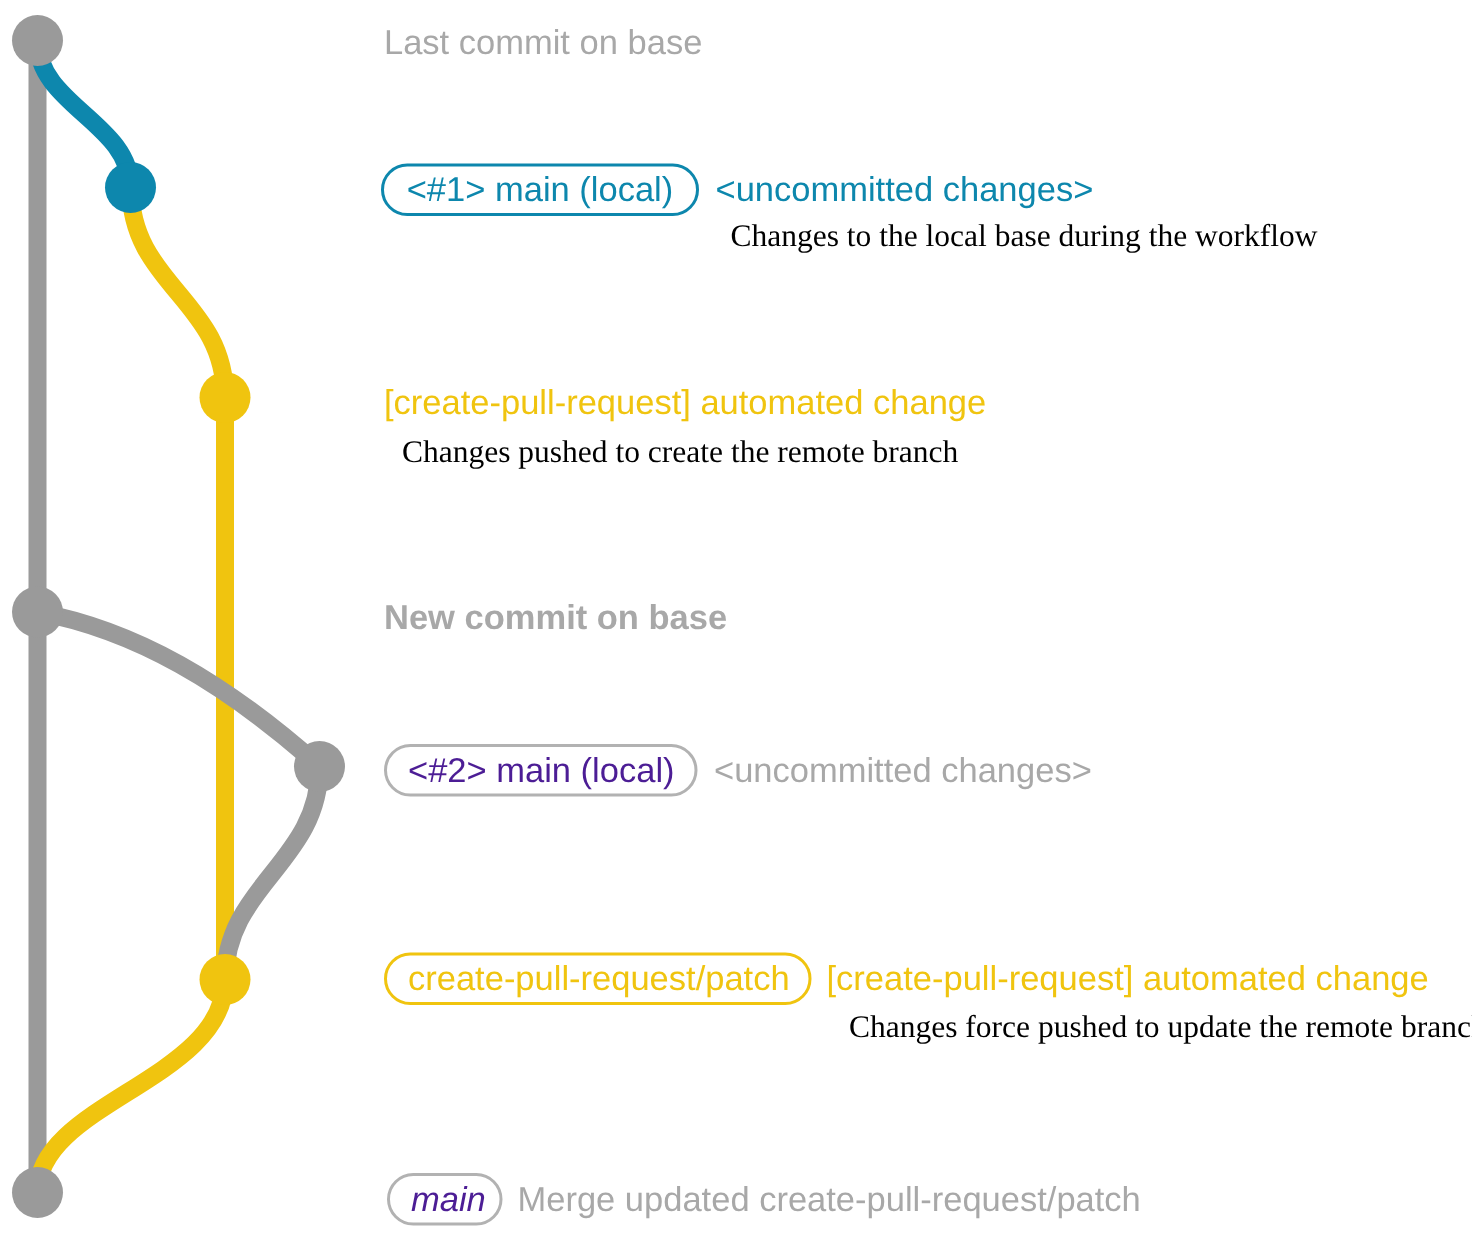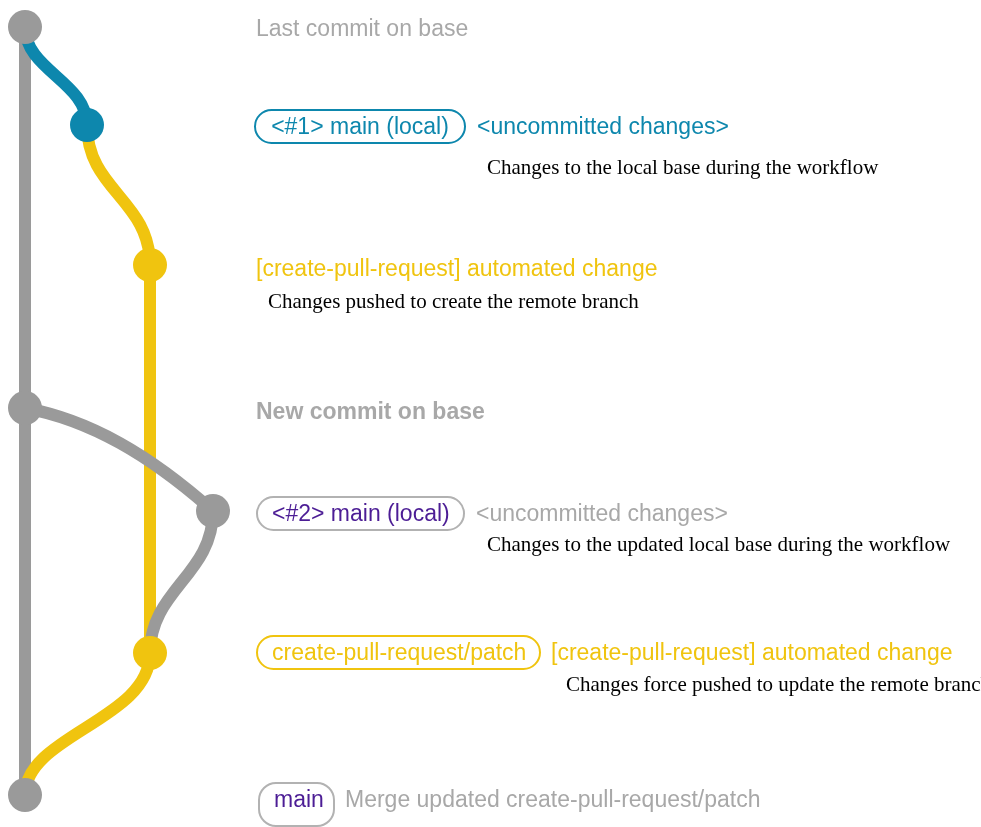--- a/index.html
+++ b/index.html
@@ -103,31 +103,30 @@
     <circle cx="25" cy="795" r="17" fill="#9a9a9a"></circle>
   </g>
 </svg>
 
 <div class="layer">
 
   <div class="subject gray" style="left:256px; top:14px;">Last commit on base</div>
 
   <div class="pill blue" style="left:254px; top:109px; width:212px; height:35px;">&lt;#1&gt; main (local)</div>
   <div class="subject blue" style="left:477px; top:112px;">&lt;uncommitted changes&gt;</div>
-  <div class="desc" style="left:487px; top:145px;margin-top:10px;">Changes to the local base during the workflow</div>
+  <div class="desc" style="left:487px; top:145px;">Changes to the local base during the workflow</div>
 
   <div class="subject gold" style="left:256px; top:254px;">[create-pull-request] automated change</div>
   <div class="desc" style="left:268px; top:289px;">Changes pushed to create the remote branch</div>
 
   <div class="subject gray" style="left:256px; top:397px;font-weight:bold;">New commit on base</div>
 
   <div class="pill gray" style="left:256px; top:496px; width:209px; height:35px;">&lt;#2&gt; main (local)</div>
   <div class="subject gray" style="left:476px; top:499px;">&lt;uncommitted changes&gt;</div>
-  <div class="desc" style="left:487px; top:532px;">Changes to the updated local base during the workflow</div>
 
   <div class="pill gold" style="left:256px; top:635px; width:285px; height:35px;">create-pull-request/patch</div>
   <div class="subject gold" style="left:551px; top:638px;">[create-pull-request] automated change</div>
   <div class="desc" style="left:566px; top:672px;">Changes force pushed to update the remote branch</div>
 
-  <div class="pill gray" style="left:258px; top:782px; width:77px; height:45px;">main</div>
+  <div class="pill gray" style="left:258px; top:782px; width:77px; height:35px;font-style:italic;">main</div>
   <div class="subject gray" style="left:345px; top:785px;">Merge updated create-pull-request/patch</div>
 
 </div>
 
 </body></html>

